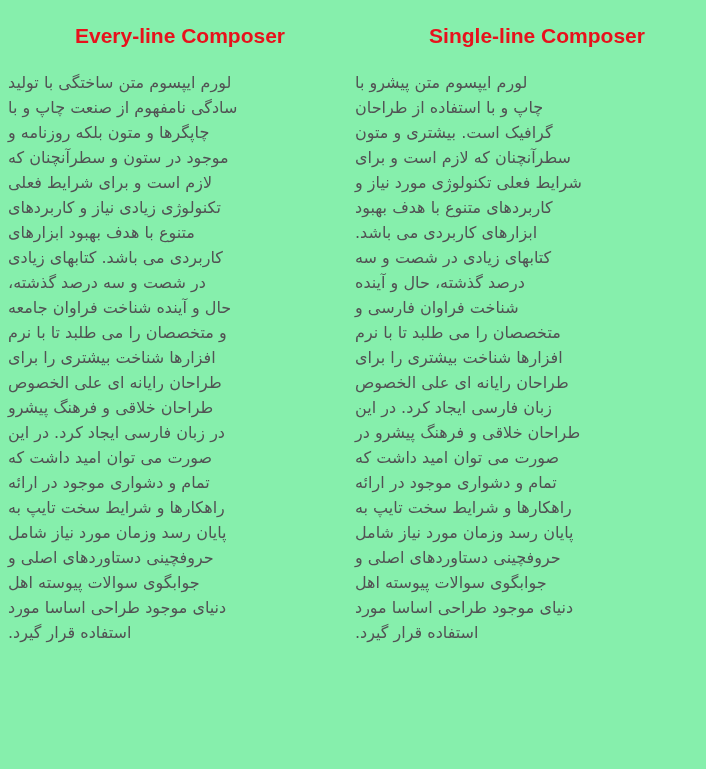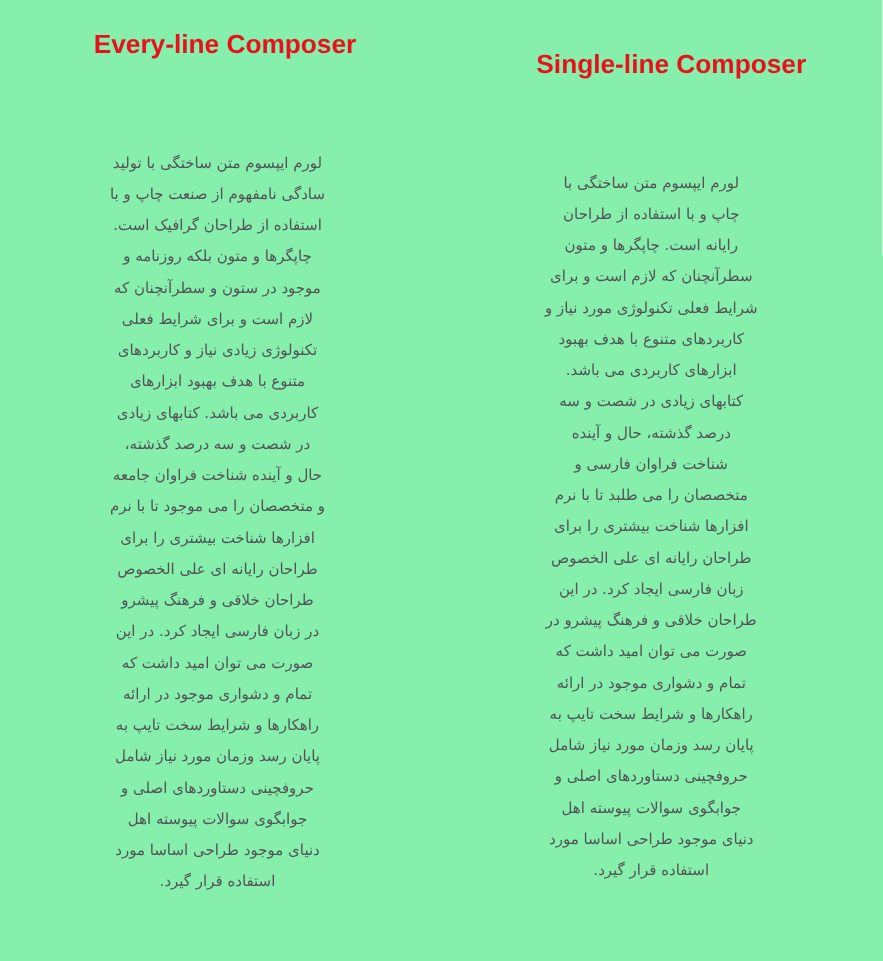--- a/index.html
+++ b/index.html
@@ -25,76 +25,75 @@
   .heading {
     margin: 0;
     font-family: "Liberation Sans", sans-serif;
     font-weight: bold;
     font-size: 21px;
     line-height: 24px;
     text-align: center;
     color: var(--heading-red, #e8111c);
   }
   .col-left  .heading { margin-left: 12px; }
-  .col-right .heading { margin-left: 32px; margin-top: 16px; }
+  .col-right .heading { margin-left: 32px; }
   .lines {
-    margin-top: 70px;
+    margin-top: 22px;
     direction: rtl;
-    text-align: center;
+    text-align: left;
     unicode-bidi: embed;
     color: var(--body-text, #525254);
-    font-size: 12px;
+    font-size: 16px;
   }
   .text-line {
     height: 25px;
     line-height: 25px;
     white-space: nowrap;
   }
 </style>
 </head>
 <body>
 
 <div class="page">
 
   <section class="column col-left">
     <h2 class="heading">Every-line Composer</h2>
     <div class="lines">
         <div class="text-line">لورم ایپسوم متن ساختگی با تولید</div>
         <div class="text-line">سادگی نامفهوم از صنعت چاپ و با</div>
-        <div class="text-line">استفاده از طراحان گرافیک است.</div>
         <div class="text-line">چاپگرها و متون بلکه روزنامه و</div>
         <div class="text-line">موجود در ستون و سطرآنچنان که</div>
         <div class="text-line">لازم است و برای شرایط فعلی</div>
         <div class="text-line">تکنولوژی زیادی نیاز و کاربردهای</div>
         <div class="text-line">متنوع با هدف بهبود ابزارهای</div>
         <div class="text-line">کاربردی می باشد. کتابهای زیادی</div>
         <div class="text-line">در شصت و سه درصد گذشته،</div>
         <div class="text-line">حال و آینده شناخت فراوان جامعه</div>
-        <div class="text-line">و متخصصان را می موجود تا با نرم</div>
+        <div class="text-line">و متخصصان را می طلبد تا با نرم</div>
         <div class="text-line">افزارها شناخت بیشتری را برای</div>
         <div class="text-line">طراحان رایانه ای علی الخصوص</div>
         <div class="text-line">طراحان خلاقی و فرهنگ پیشرو</div>
         <div class="text-line">در زبان فارسی ایجاد کرد. در این</div>
         <div class="text-line">صورت می توان امید داشت که</div>
         <div class="text-line">تمام و دشواری موجود در ارائه</div>
         <div class="text-line">راهکارها و شرایط سخت تایپ به</div>
         <div class="text-line">پایان رسد وزمان مورد نیاز شامل</div>
         <div class="text-line">حروفچینی دستاوردهای اصلی و</div>
         <div class="text-line">جوابگوی سوالات پیوسته اهل</div>
         <div class="text-line">دنیای موجود طراحی اساسا مورد</div>
         <div class="text-line">استفاده قرار گیرد.</div>
       </div>
   </section>
 
   <section class="column col-right">
     <h2 class="heading">Single-line Composer</h2>
     <div class="lines">
-        <div class="text-line">لورم ایپسوم متن ساختگی با</div>
+        <div class="text-line">لورم ایپسوم متن پیشرو با</div>
         <div class="text-line">چاپ و با استفاده از طراحان</div>
-        <div class="text-line">رایانه است. چاپگرها و متون</div>
+        <div class="text-line">گرافیک است. بیشتری و متون</div>
         <div class="text-line">سطرآنچنان که لازم است و برای</div>
         <div class="text-line">شرایط فعلی تکنولوژی مورد نیاز و</div>
         <div class="text-line">کاربردهای متنوع با هدف بهبود</div>
         <div class="text-line">ابزارهای کاربردی می باشد.</div>
         <div class="text-line">کتابهای زیادی در شصت و سه</div>
         <div class="text-line">درصد گذشته، حال و آینده</div>
         <div class="text-line">شناخت فراوان فارسی و</div>
         <div class="text-line">متخصصان را می طلبد تا با نرم</div>
         <div class="text-line">افزارها شناخت بیشتری را برای</div>
         <div class="text-line">طراحان رایانه ای علی الخصوص</div>

